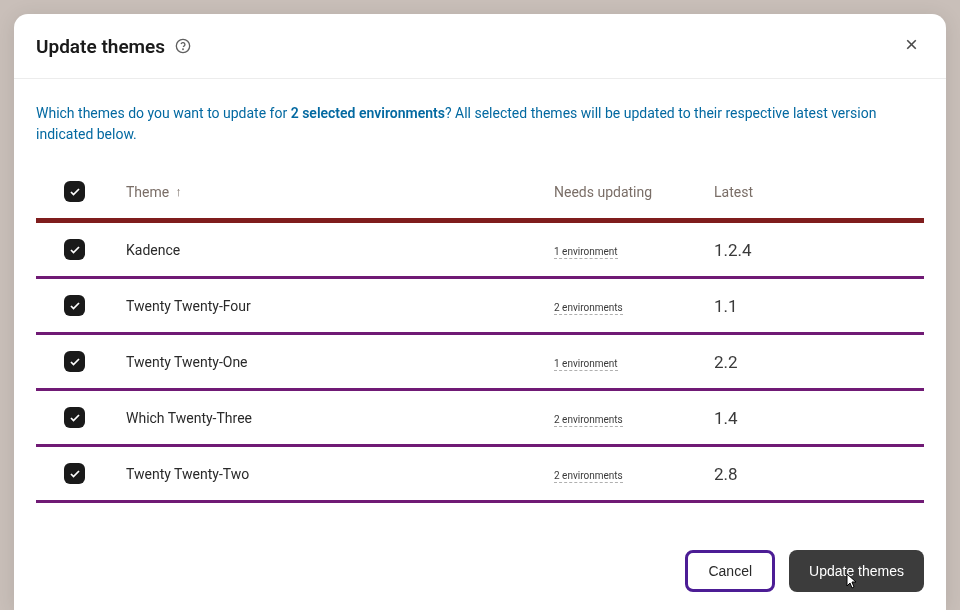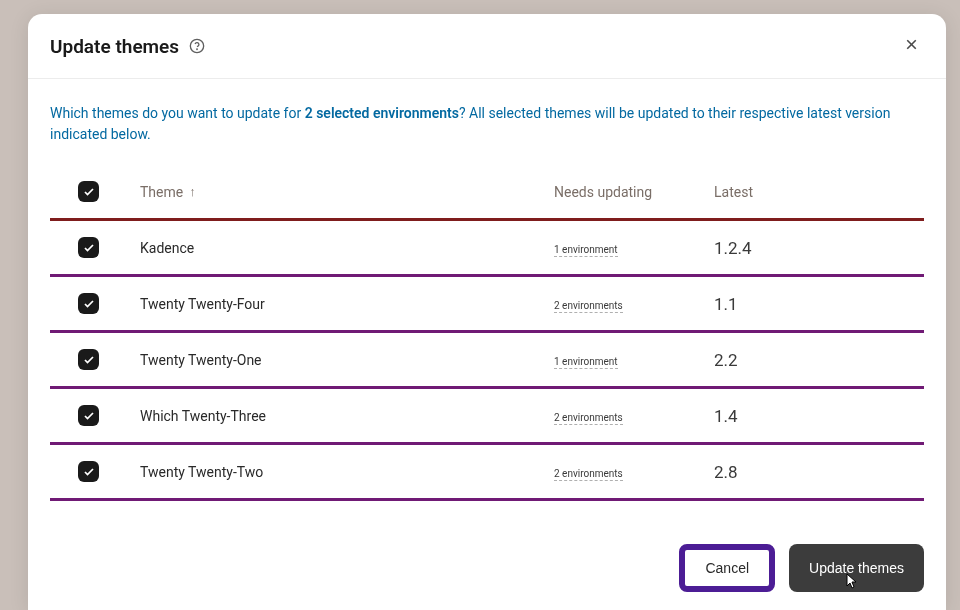--- a/index.html
+++ b/index.html
@@ -15,21 +15,20 @@
       position: absolute;
       top: 14px;
       left: 14px;
       right: 14px;
       bottom: 0;
       background: #fff;
       border-radius: 14px 14px 0 0;
       display: flex;
       flex-direction: column;
       box-shadow: 0 2px 20px rgba(0,0,0,0.1);
-      margin-left: 14px;
     }
     .modal-header {
       display: flex;
       align-items: center;
       justify-content: space-between;
       padding: 18px 22px 18px 22px;
       border-bottom: 1px solid #ececec;
     }
     .modal-title-wrap {
       display: flex;
@@ -76,21 +75,21 @@
       width: 100%;
     }
     .table-header-row, .table-row {
       display: flex;
       align-items: center;
       padding: 16px 0;
     }
     .table-header-row {
       color: #7a6e67;
       font-size: 14px;
-      border-bottom: 3px solid #7f1d1d;
+      border-bottom: 5px solid #7f1d1d;
     }
     .table-row {
       border-bottom: 3px solid #701a75;
     }
     .col-check { width: 90px; padding-left: 28px; }
     .col-theme { flex: 1; }
     .col-needs { width: 160px; }
     .col-latest { width: 210px; }
 
     .sort-header {
@@ -144,21 +143,21 @@
     .btn {
       padding: 10px 20px;
       border-radius: 8px;
       font-size: 14px;
       font-weight: 500;
       cursor: pointer;
       border: none;
     }
     .btn-secondary {
       background: #fff;
-      border: 6px solid #4c1d95;
+      border: 3px solid #4c1d95;
       color: #2a2a2a;
     }
     .btn-primary {
       background: #3c3c3c;
       color: #fff;
     }
     .cursor {
       position: absolute;
       bottom: 14px;
       right: 100px;

